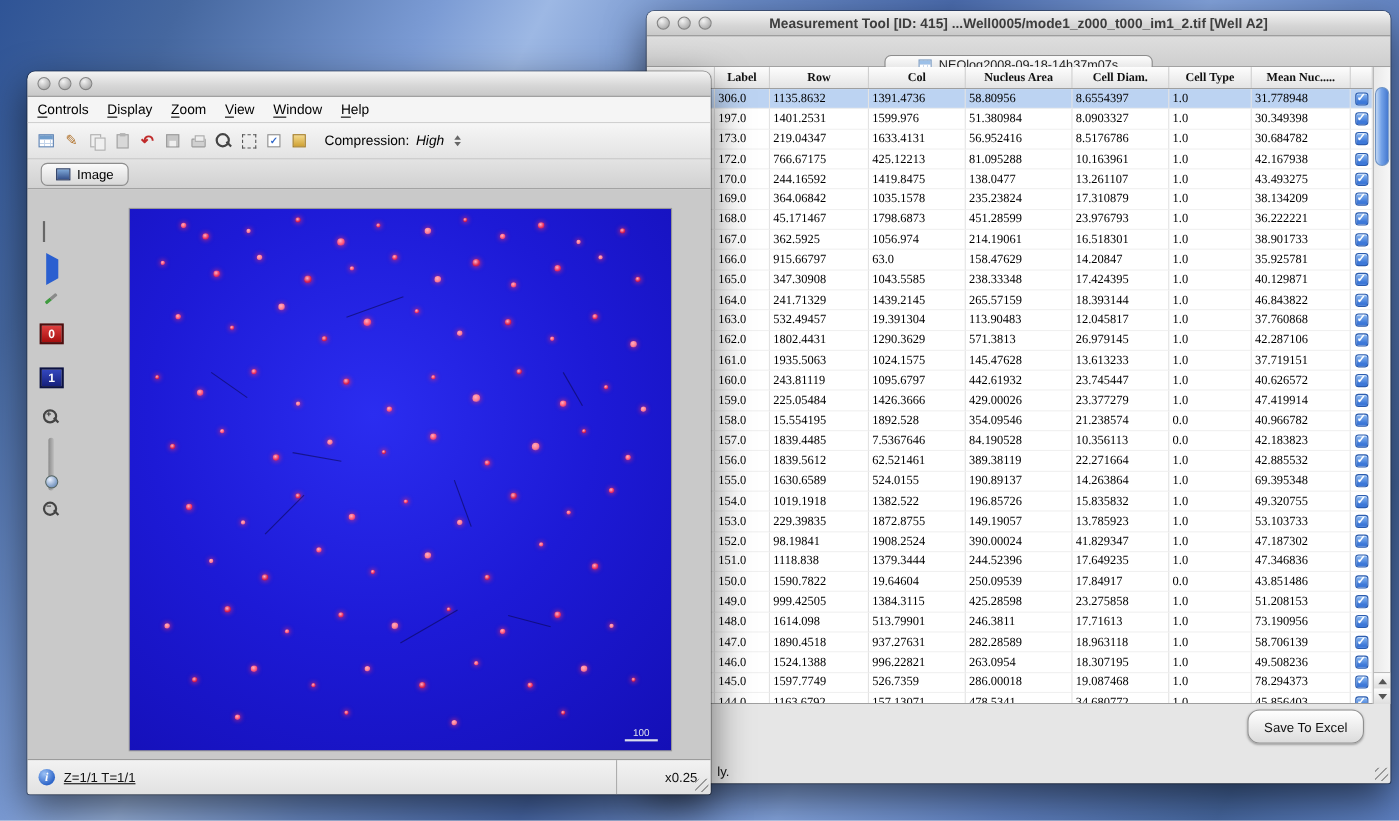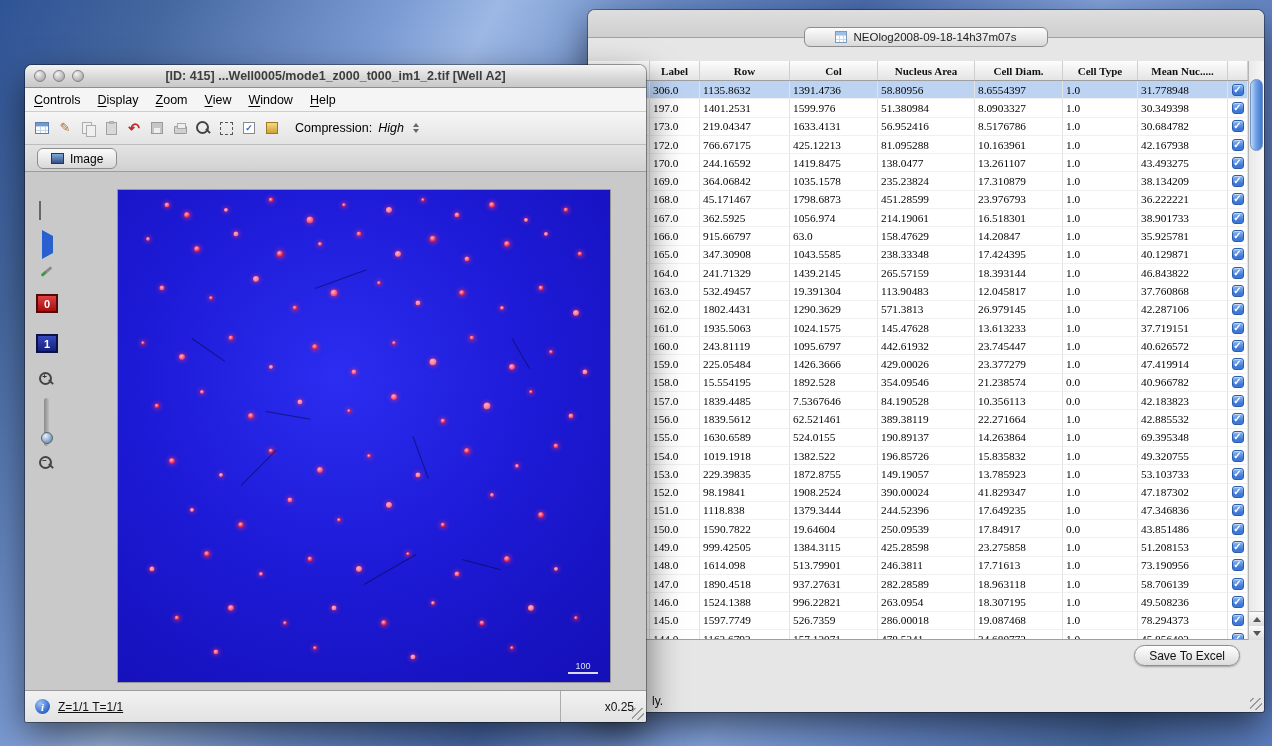--- a/index.html
+++ b/index.html
@@ -61,21 +61,21 @@
              background:linear-gradient(90deg,#e9e9e9,#f7f7f7); border-left:1px solid #b5b5b5; }
   .vthumb { position:absolute; left:1px; right:1px; top:18px; height:72px; border-radius:7px;
             background:linear-gradient(90deg,#c2d8f6,#72a1e7 45%,#4478cf);
             border:1px solid #6e93c4; }
   .scroll-arrows { position:absolute; bottom:0; left:0; right:0; border-top:1px solid #b5b5b5; }
   .sarrow { height:14px; display:flex; align-items:center; justify-content:center;
             background:linear-gradient(#fbfbfb,#dedede); }
   .tri-up { width:0; height:0; border-left:4px solid transparent; border-right:4px solid transparent; border-bottom:5px solid #555; }
   .tri-down { width:0; height:0; border-left:4px solid transparent; border-right:4px solid transparent; border-top:5px solid #555; }
 
-  .save-btn { position:absolute; right:24px; top:635px; height:21px; padding:0 14px; border-radius:11px;
+  .save-btn { position:absolute; right:24px; top:635px; height:31px; padding:0 14px; border-radius:11px;
               background:linear-gradient(#ffffff,#dcdcdc); border:1px solid #8f8f8f; font-size:12px;
               color:#111; display:flex; align-items:center; box-shadow:0 1px 2px rgba(0,0,0,.3); }
   .mstatus { position:absolute; left:64px; top:684px; font-size:12px; color:#111; }
 
   
   .iwin { left:25px; top:65px; width:621px; height:657px; background:#ebebeb; z-index:2; }
   .menubar { height:24px; background:#f5f5f5; border-bottom:1px solid #cdcdcd;
              display:flex; align-items:center; padding:0 9px; gap:17px; }
   .menu-item { font-size:12.5px; color:#000; }
   .menu-item u { text-underline-offset:2px; }
@@ -154,20 +154,28 @@
              font-family:"Liberation Serif",serif; font-style:italic; font-weight:700; font-size:11px;
              display:flex; align-items:center; justify-content:center; }
   .zt-text { font-size:12px; color:#111;text-decoration:underline; }
   .zoom-factor { position:absolute; right:0; top:0; bottom:0; width:86px; border-left:1px solid #adadad;
              display:flex; align-items:center; justify-content:flex-end; padding-right:12px; font-size:12px; color:#111; }
 </style>
 </head>
 <body>
 
 <div class="window mwin">
+  <div class="titlebar">
+    <div class="lights">
+      <span class="light"></span>
+      <span class="light"></span>
+      <span class="light"></span>
+    </div>
+    <span class="title-text">Measurement Tool [ID: 415] ...Well0005/mode1_z000_t000_im1_2.tif [Well A2]</span>
+  </div>
 
   <div class="tabstrip">
     <div class="mtab">
       <span class="sheet-icon"></span>
       <span>NEOlog2008-09-18-14h37m07s</span>
     </div>
   </div>
 
   <div class="table-wrap">
     <div class="thead">
@@ -607,21 +615,20 @@
   <div class="grip"></div>
 </div>
 
 <div class="window iwin">
   <div class="titlebar">
     <div class="lights">
       <span class="light"></span>
       <span class="light"></span>
       <span class="light"></span>
     </div>
-    <span class="title-text">[ID: 415] ...Well0005/mode1_z000_t000_im1_2.tif [Well A2]</span>
   </div>
 
   <div class="menubar">
       <span class="menu-item"><u>C</u>ontrols</span>
       <span class="menu-item"><u>D</u>isplay</span>
       <span class="menu-item"><u>Z</u>oom</span>
       <span class="menu-item"><u>V</u>iew</span>
       <span class="menu-item"><u>W</u>indow</span>
       <span class="menu-item"><u>H</u>elp</span>
     </div>

